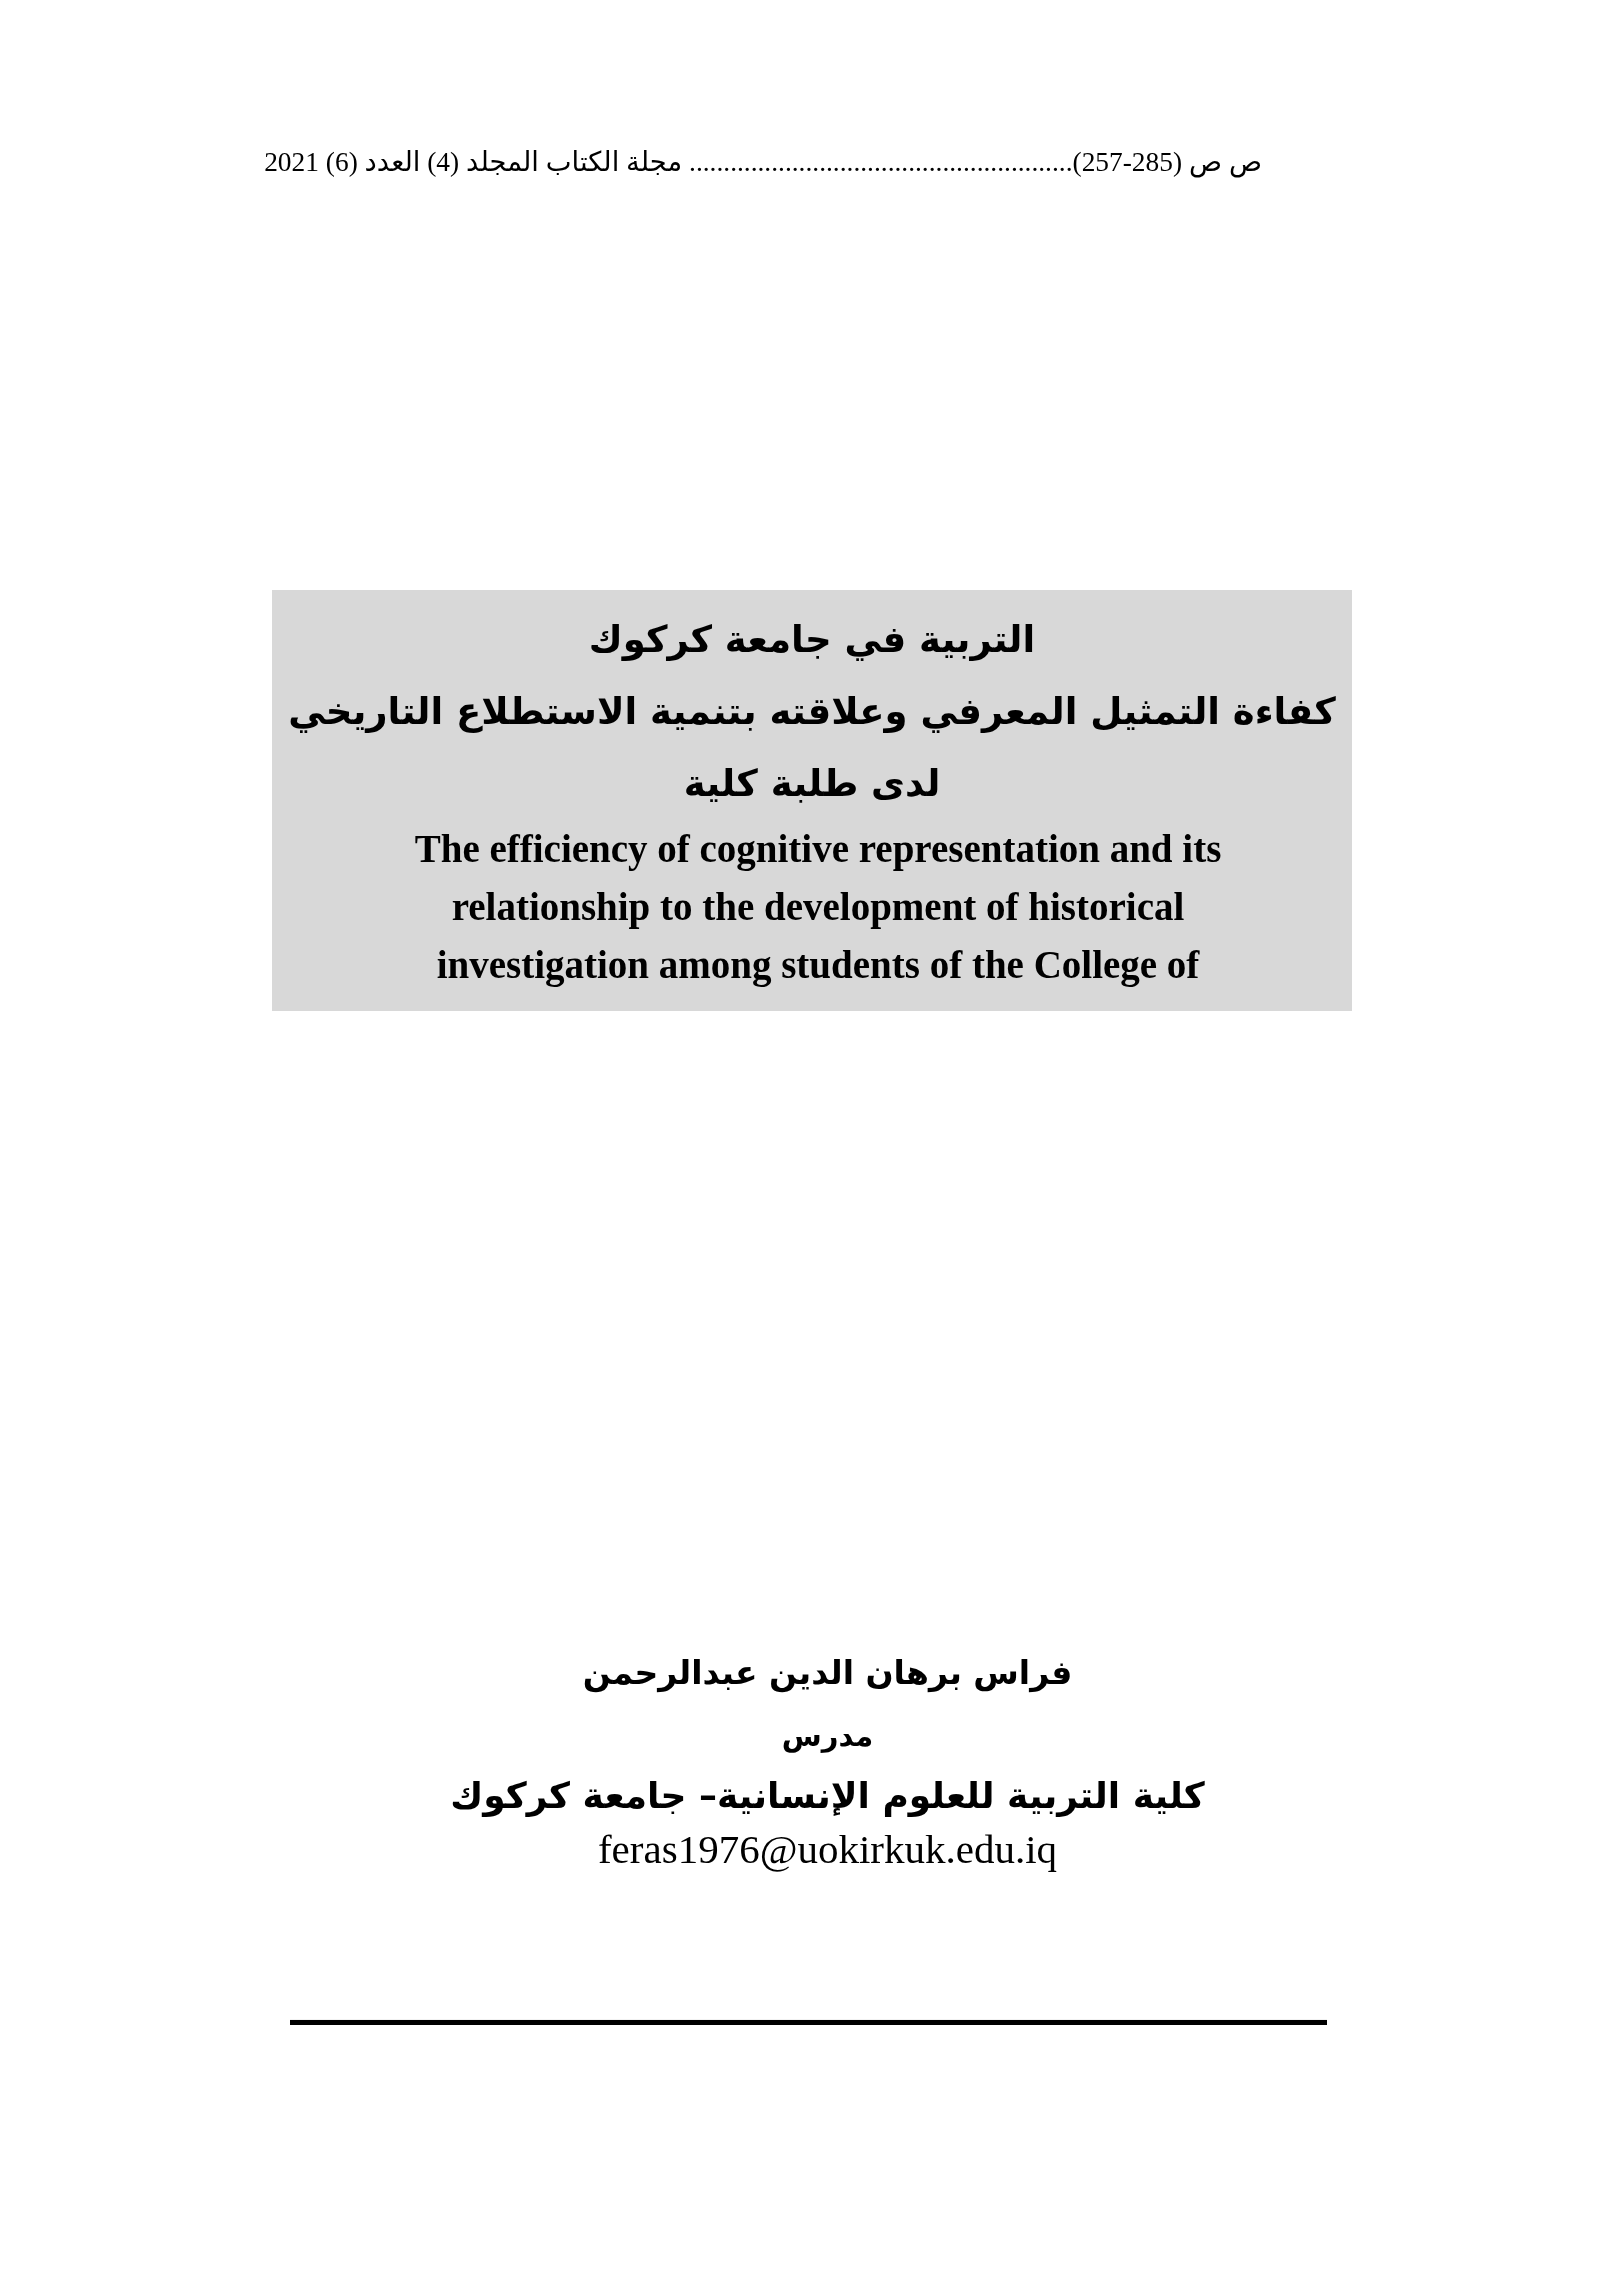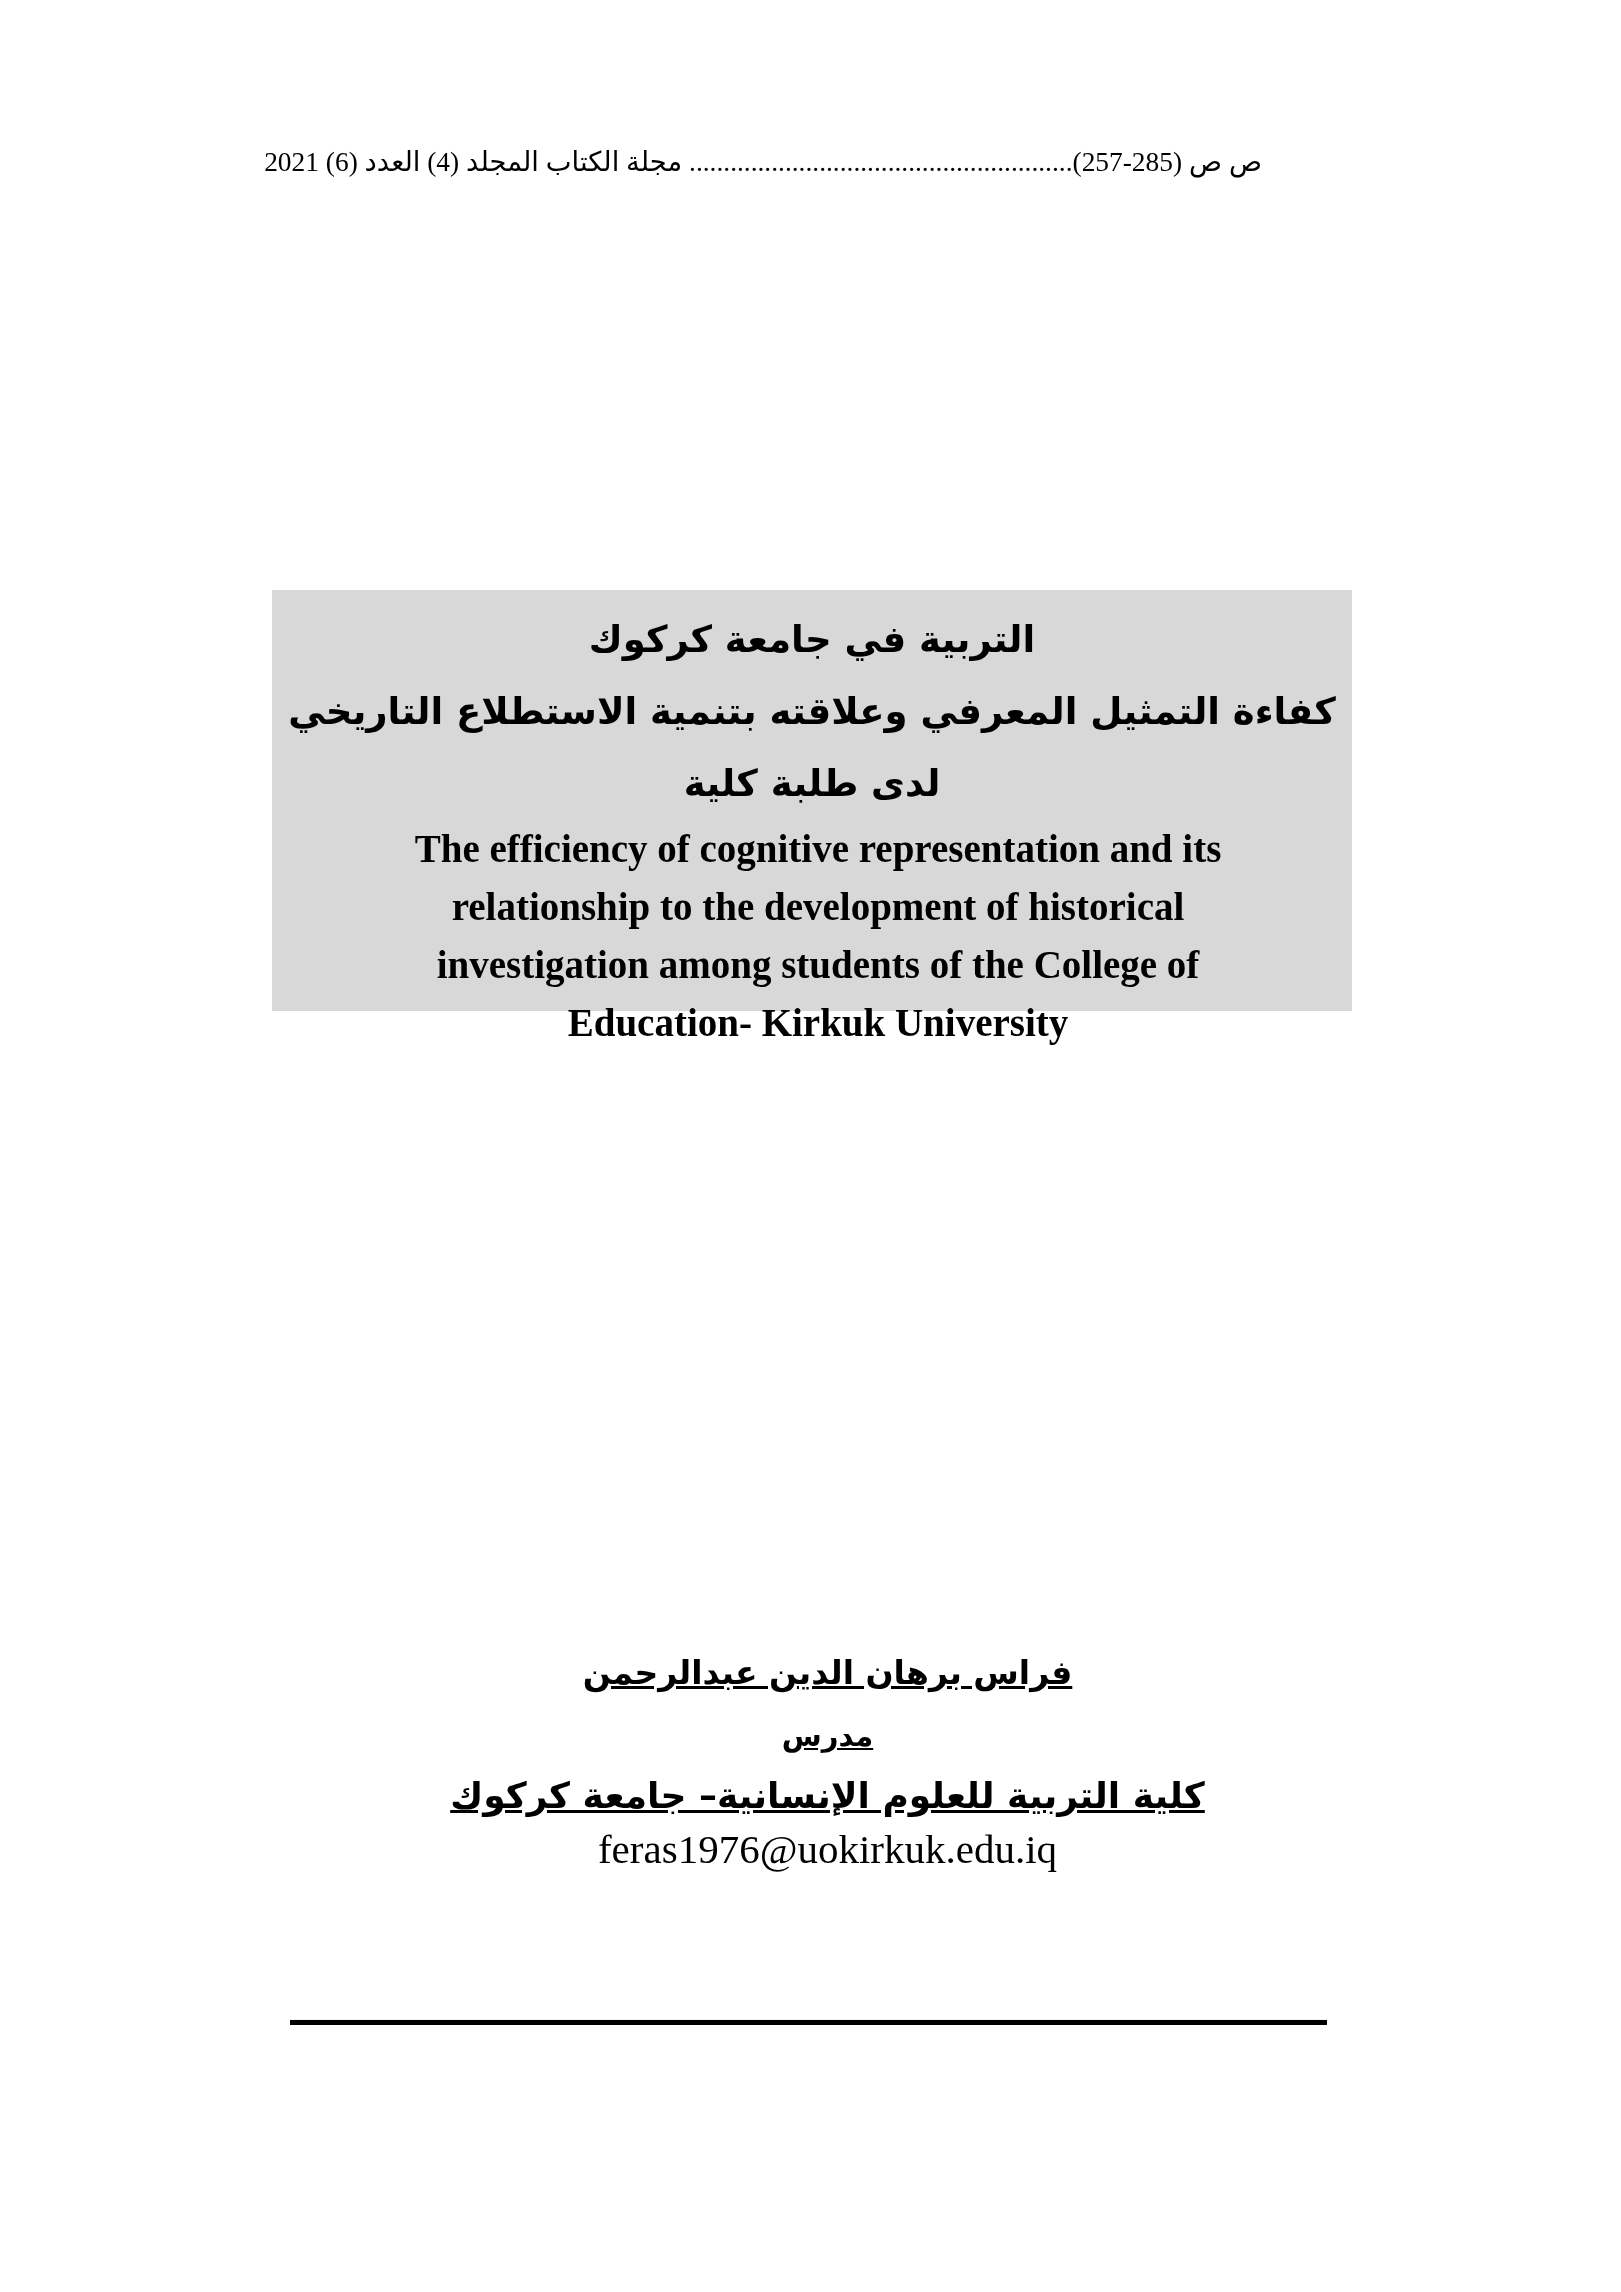--- a/index.html
+++ b/index.html
@@ -53,21 +53,20 @@
     margin-left: 12px;
   }
   .author-line {
     position: absolute;
     left: 272px;
     width: 1111px;
     text-align: center;
     direction: rtl;
     font-family: "DejaVu Sans", "Liberation Sans", sans-serif;
     font-weight: bold;
-    text-decoration: underline;
   }
   .author-name { top: 1649px; font-size: 33px; line-height: 47px; }
   .author-role { top: 1717px; font-size: 29px; line-height: 39px; }
   .author-affiliation { top: 1770px; font-size: 36px; line-height: 51px; }
   .author-email {
     position: absolute;
     left: 272px;
     width: 1111px;
     top: 1825px;
     text-align: center;
@@ -96,21 +95,20 @@
 
   <div class="title-box" style="background: rgb(216, 216, 216);">
     <div class="ar-title">
       <div>التربية في جامعة كركوك</div>
       <div>كفاءة التمثيل المعرفي وعلاقته بتنمية الاستطلاع التاريخي لدى طلبة كلية</div>
     </div>
     <div class="en-title">
       <div>The efficiency of cognitive representation and its</div>
       <div>relationship to the development of historical</div>
       <div>investigation among students of the College of</div>
-      <div>Education- Kirkuk University</div>
     </div>
   </div>
 
   <div class="author-line author-name">فراس برهان الدين  عبدالرحمن</div>
 
   <div class="author-line author-role">مدرس</div>
 
   <div class="author-line author-affiliation">كلية التربية للعلوم الإنسانية– جامعة كركوك</div>
 
   <div class="author-email">feras1976@uokirkuk.edu.iq</div>

